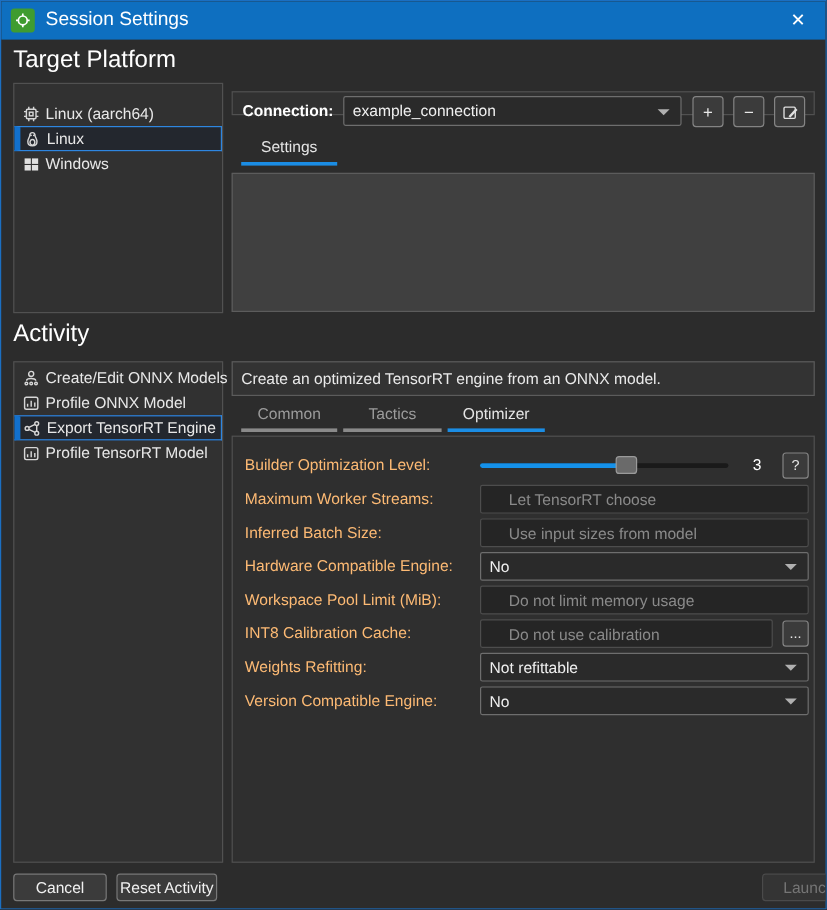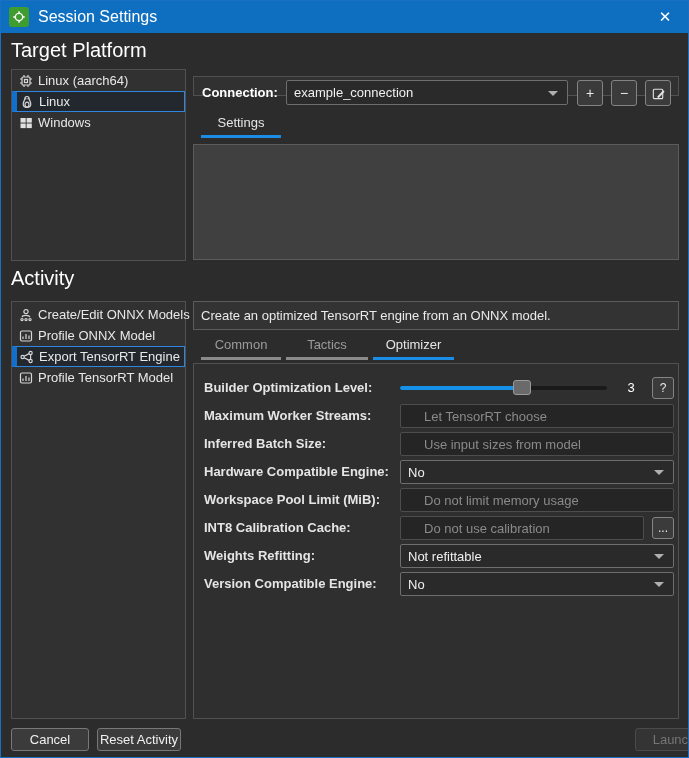--- a/index.html
+++ b/index.html
@@ -31,21 +31,21 @@
     color:#fff; font-size:15px; cursor:default;
   }
   
   .heading { position:absolute; left:10px; color:#ffffff; font-size:20px; }
   .h-target { top:38px; }
   .h-activity { top:266px; }
   
   .listbox {
     position:absolute; background:#313131; border:1px solid #515151;
   }
-  .platform-list { left:10px; top:68px; width:175px; height:192px; padding-top:0; }
+  .platform-list { left:10px; top:68px; width:175px; height:192px; padding-top:14px; }
   .activity-list { left:10px; top:300px; width:175px; height:418px; padding-top:2px; }
   .item {
     height:21px; display:flex; align-items:center; padding-left:6px;
     color:#e8e8e8; white-space:nowrap; cursor:default;
   }
   .item .icon { width:20px; height:16px; display:flex; align-items:center; flex:0 0 auto; }
   .item.selected {
     background:#23272e;
     border:1px solid #2e86e0;
     border-left:5px solid #1270cc;
@@ -97,21 +97,21 @@
     background:#333333; border:1px solid #5c5c5c;
     line-height:27px; padding-left:7px; color:#eaeaea; white-space:nowrap; overflow:hidden;
   }
   .formpanel {
     position:absolute; left:192px; top:362px; width:486px; height:356px;
     background:#2f2f2f; border:1px solid #515151;
   }
   .frow { position:absolute; left:0; width:100%; height:24px; }
   .flabel {
     position:absolute; left:10px; top:0; line-height:24px;
-    font-weight:bold; color:#e5e5e5; white-space:nowrap;
+    font-weight:normal; color:#fdba74; white-space:nowrap;
   }
   .finput {
     position:absolute; left:206px; top:0; width:274px; height:24px;
     background:#252525; border:1px solid #4d4d4d; border-radius:2px;
     color:#e8e8e8; font-family:inherit; font-size:13px; padding:0 23px; outline:none;
   }
   .finput::placeholder { color:#8a8a8a; opacity:1; }
   .finput.short { width:244px; }
   .fselect { left:206px; top:0; width:274px; height:24px; }
   .rowbtn { left:458px; top:1px; width:22px; height:22px; font-size:12px; }

